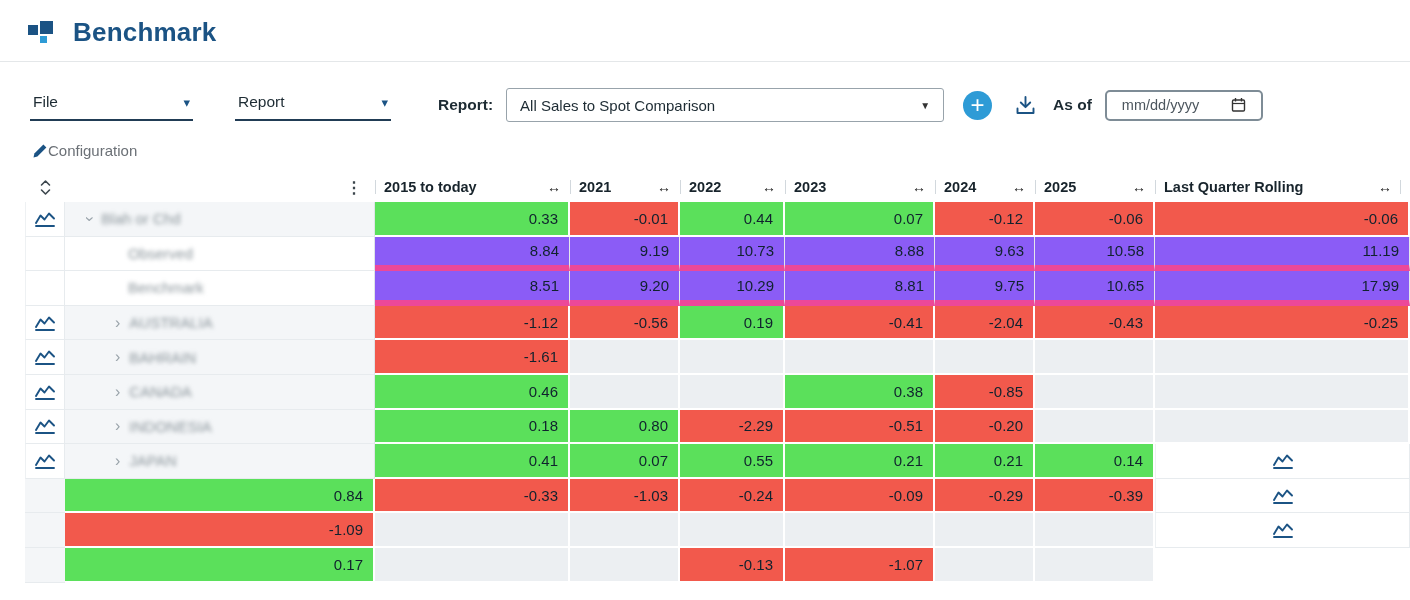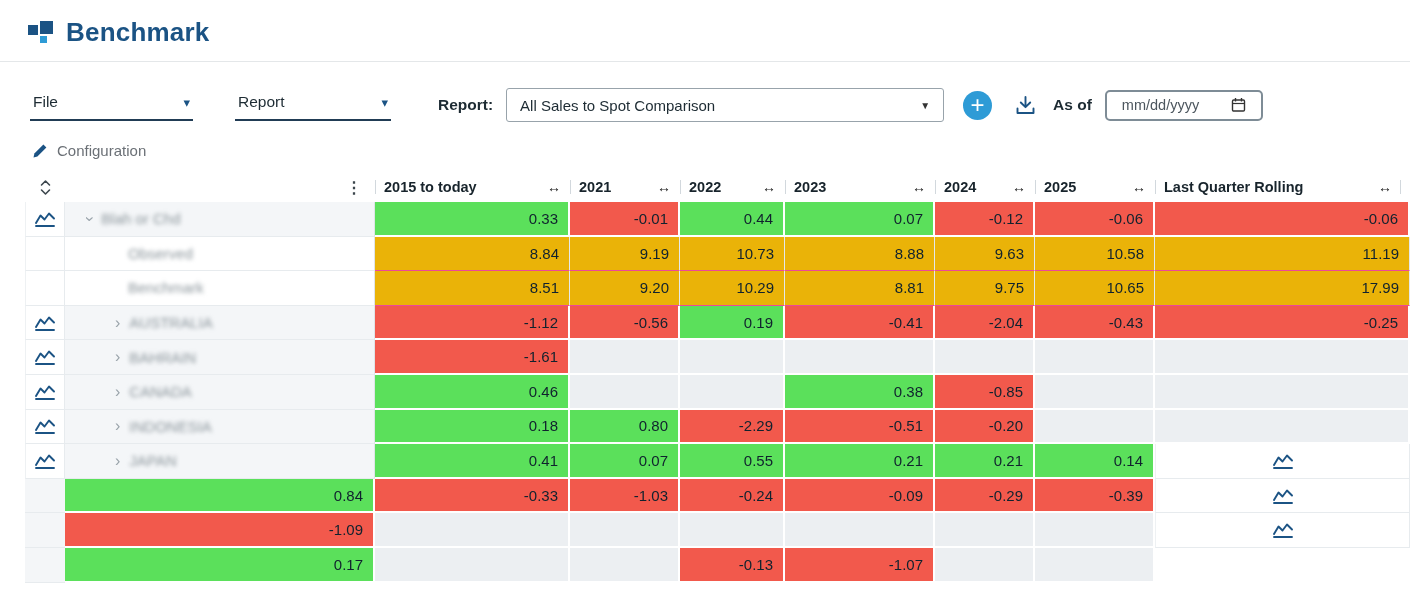--- a/index.html
+++ b/index.html
@@ -5,42 +5,42 @@
   :root{
     --navy:#1b5384; --blue:#2e9bd6; --pos:#5be05b; --neg:#f2594c; --empty:#eceff2;
   }
   *{box-sizing:border-box}
   html,body{margin:0;padding:0}
   body{
     width:1410px;height:600px;overflow:hidden;background:#fff;
     font-family:"Liberation Sans",sans-serif;color:#1d2b33;
   }
   
-  .titlebar{display:flex;align-items:center;gap:11px;padding:17px 0 13px 28px;}
+  .titlebar{display:flex;align-items:center;gap:18px;padding:17px 0 13px 28px;}
   .title{font-size:26px;font-weight:600;color:var(--navy);letter-spacing:.2px;}
   .divider{height:1px;background:#e4e7e9;}
   
   .toolbar{display:flex;align-items:center;margin:26px 0 16px 30px;}
   .menu{width:163px;border-bottom:2px solid #213c55;display:flex;justify-content:space-between;
         align-items:center;padding:4px 3px 8px 3px;font-size:15.5px;cursor:pointer;}
   .menu.options{width:156px;margin-left:42px;}
   .mcaret{color:var(--navy);font-size:13px;}
   .rlabel{font-weight:700;margin:0 13px 0 47px;font-size:15.5px;}
   .select{width:438px;border:1px solid #98a3ab;border-radius:3px;height:34px;display:flex;
           align-items:center;justify-content:space-between;padding:0 13px;font-size:15px;cursor:pointer;}
   .scaret{font-size:10px;color:#333;}
   .plus{width:29px;height:29px;border-radius:50%;background:var(--blue);color:#fff;font-size:24px;
         line-height:27px;text-align:center;margin-left:19px;cursor:pointer;flex:none;}
   .dl{margin-left:23px;display:flex;cursor:pointer;}
   .asof{font-weight:700;margin-left:17px;font-size:15.5px;}
   .date{margin-left:13px;width:158px;border:2px solid #7e8c96;border-radius:5px;height:31px;
         display:flex;align-items:center;justify-content:space-between;padding:0 15px;
         font-size:14.5px;color:#4c565e;cursor:text;}
   
-  .config{display:flex;align-items:center;gap:9px;margin:20px 0 0 32px;font-size:15px;color:#6b7076;cursor:pointer;}
+  .config{display:flex;align-items:center;margin:20px 0 0 32px;font-size:15px;color:#6b7076;cursor:pointer;}
   
   .tbl{display:grid;grid-template-columns:40px 310px 195px 110px 105px 150px 100px 120px 255px;
        margin:13px 0 0 25px;width:1385px;}
   .hc{height:30px;display:flex;align-items:center;font-weight:700;font-size:14.5px;color:#18242c;}
   .hc.icon-col{justify-content:center;}
   .hc.label-col{justify-content:flex-end;padding-right:13px;}
   .kebab{font-size:16px;color:#3c464d;font-weight:700;cursor:pointer;}
   .hc.data-col{padding-right:9px;}
   .hc.data-col::before{content:"";width:1px;height:14px;background:#d2d8dd;margin-right:8px;flex:none;}
   .hc.last::after{content:"";width:1px;height:14px;background:#d2d8dd;margin-left:8px;flex:none;}
@@ -52,21 +52,21 @@
       padding-left:22px;color:#8c969c;cursor:pointer;overflow:hidden;}
   .lc.child{background:#fff;padding-left:63px;}
   .lc.country{padding-left:50px;}
   .lbl{filter:blur(2.3px);white-space:nowrap;}
   .caret{color:#9aa4ab;margin-right:9px;font-size:16px;flex:none;}
   .rot90{display:inline-block;transform:rotate(90deg);}
   .dc{justify-content:flex-end;padding-right:10px;color:#10222e;cursor:cell;}
   .dc.pos{background:var(--pos);border-right:2px solid #fff;border-bottom:2px solid #fff;}
   .dc.neg{background:var(--neg);border-right:2px solid #fff;border-bottom:2px solid #fff;}
   .dc.emptyc{background:var(--empty);border-right:2px solid #fff;border-bottom:2px solid #fff;}
-  .dc.plain{background:#eab308;border-right:1px solid #e4e8eb;border-bottom:1px solid #ec4899;}
+  .dc.plain{background:#8b5cf6;border-right:1px solid #e4e8eb;border-bottom:6px solid #ec4899;}
 </style>
 </head>
 <body>
 
 <div class="titlebar">
   <span style="display:flex;">
     <svg width="27" height="27" viewBox="0 0 27 27">
       <rect x="0" y="6" width="10" height="10" style="fill:var(--navy)"></rect>
       <rect x="12" y="2" width="13" height="13" style="fill:var(--navy)"></rect>
       <rect x="12" y="17" width="7" height="7" style="fill:var(--blue)"></rect>

